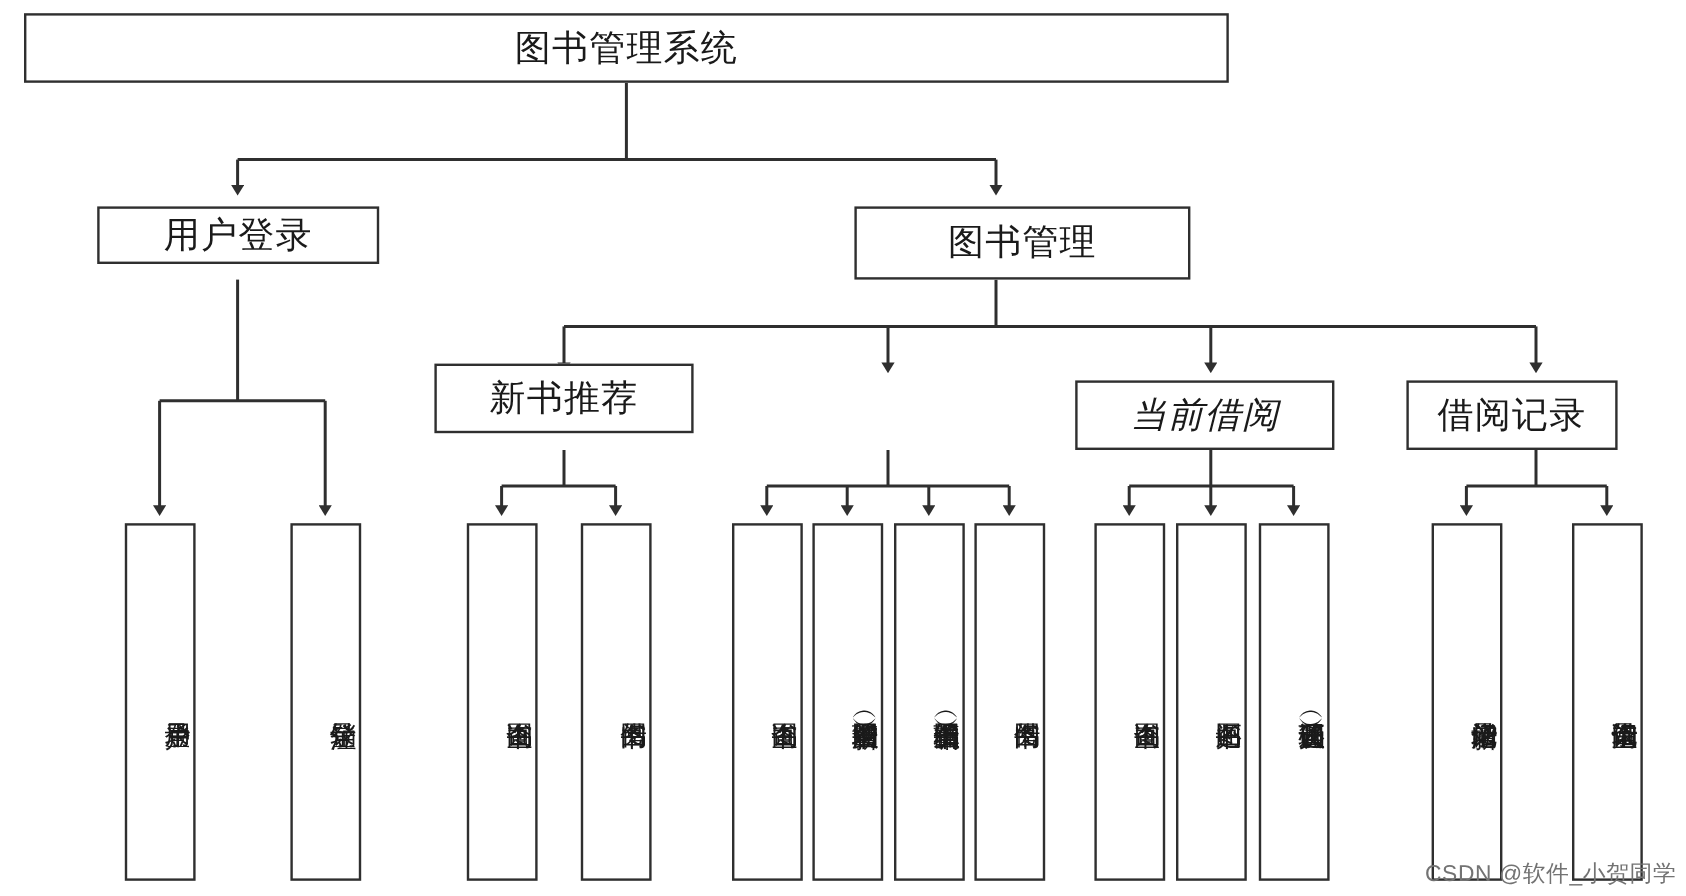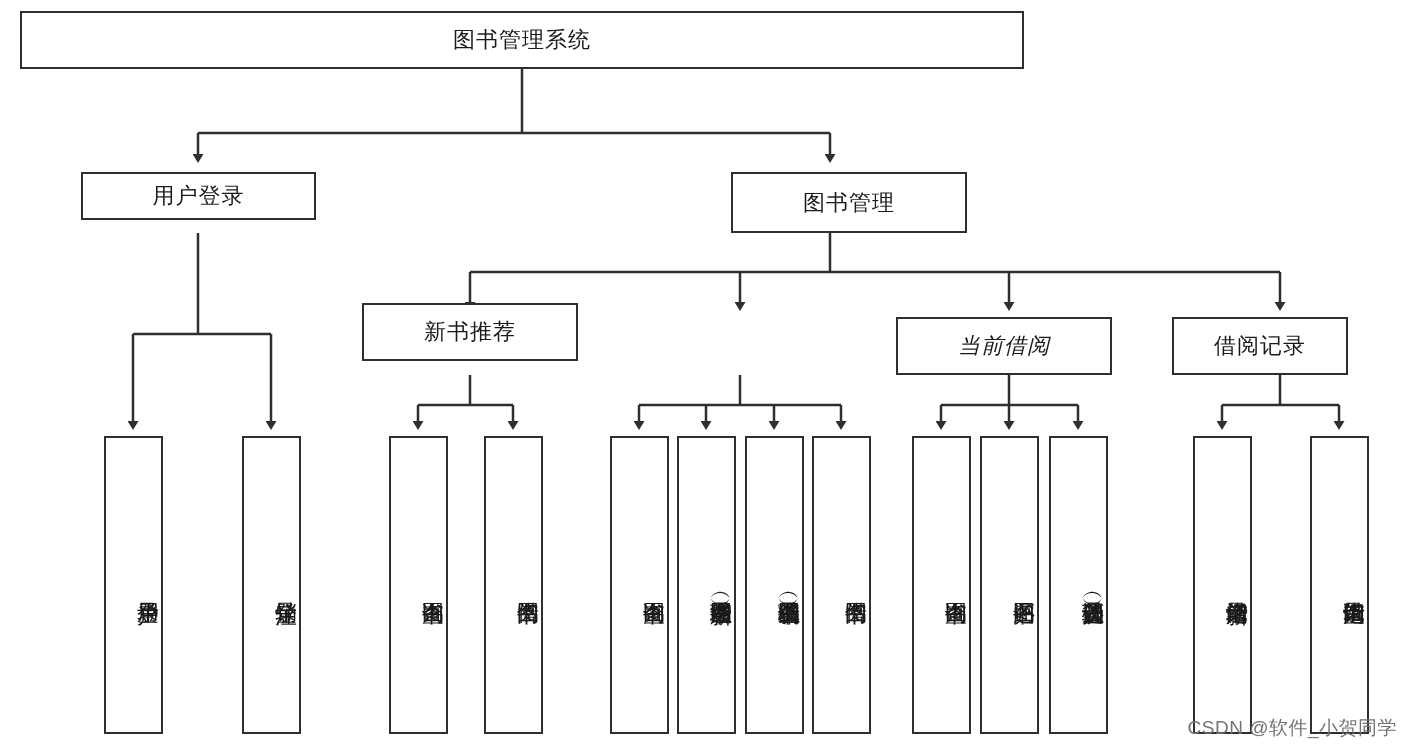--- a/index.html
+++ b/index.html
@@ -21,21 +21,21 @@
     position: absolute;
     box-sizing: border-box;
     border: 2px solid #2f2f2f;
     background: #ffffff;
     display: flex;
     align-items: center;
     justify-content: center;
     color: #1a1a1a;
   }
   .node.horiz {
-    font-size: 22px;
+    font-size: 30px;
     letter-spacing: 1px;
   }
   .node.vert {
     writing-mode: vertical-rl;
     text-orientation: upright;
     font-size: 22px;
     line-height: 1.18;
     align-items: flex-start;
     justify-content: center;
     padding-top: 10px;
@@ -118,21 +118,21 @@
     </g>
   </svg>
 
   <div class="node horiz" style="left:20px; top:11px; width:1004px; height:58px;">
     <span class="label">图书管理系统</span>
   </div>
 
   <div class="node horiz" style="left:81px; top:172px; width:235px; height:48px;">
     <span class="label">用户登录</span>
   </div>
-  <div class="node horiz" style="left:712px; top:172px; width:236px; height:61px;margin-left:19px;">
+  <div class="node horiz" style="left:712px; top:172px; width:280px; height:61px;">
     <span class="label">图书管理</span>
   </div>
 
   <div class="node horiz" style="left:362px; top:303px; width:216px; height:58px;align-items:center;">
     <span class="label">新书推荐</span>
   </div>
   <div class="node horiz" style="left:896px; top:317px; width:216px; height:58px;font-style:italic;">
     <span class="label">当前借阅</span>
   </div>
   <div class="node horiz" style="left:1172px; top:317px; width:176px; height:58px;">

